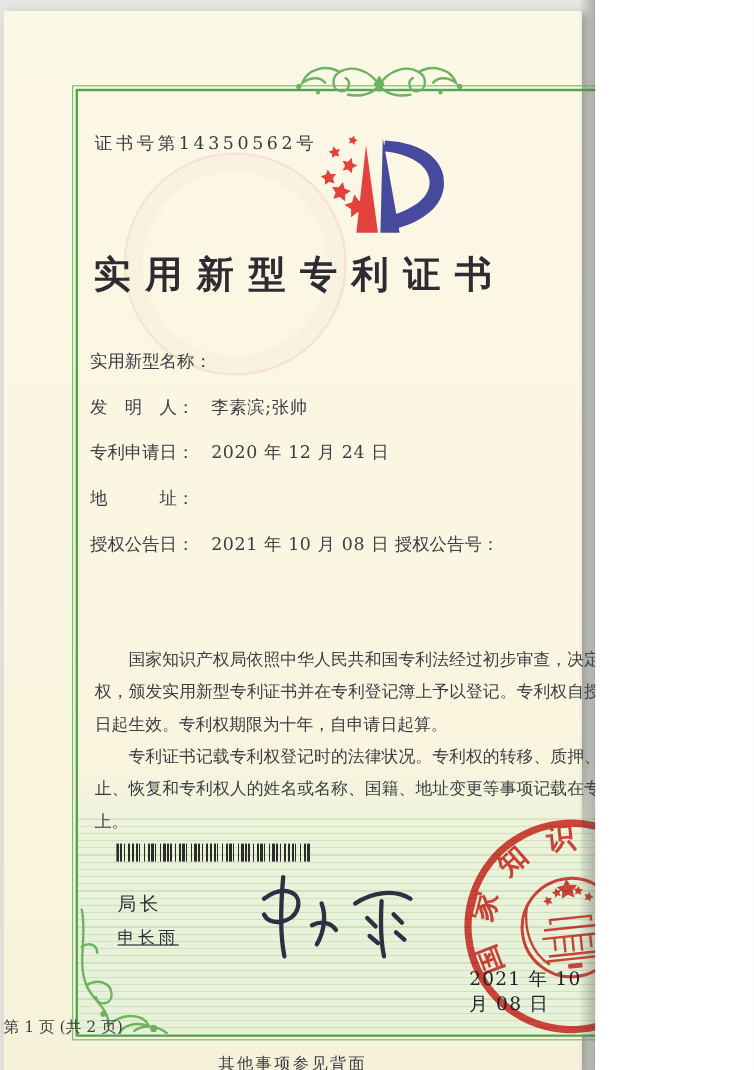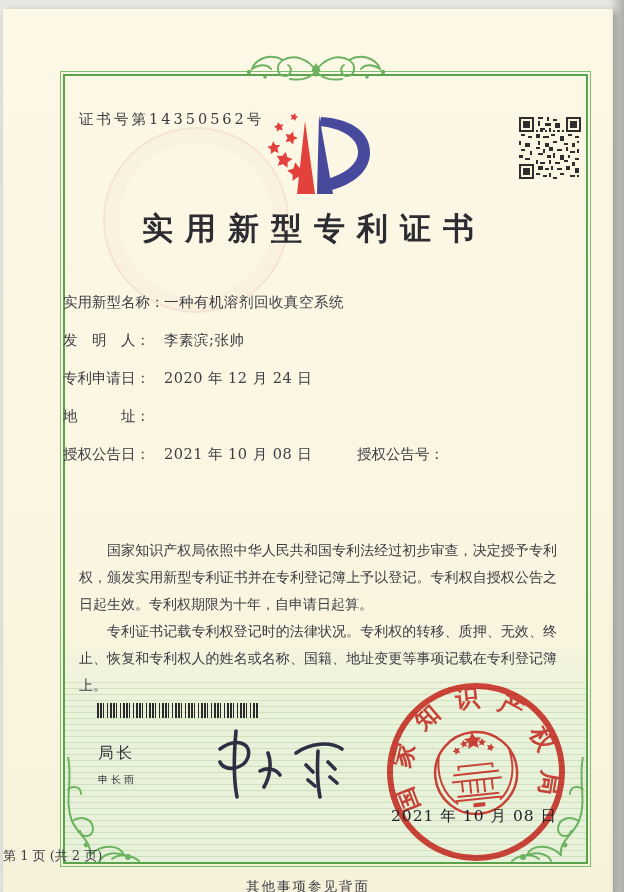--- a/index.html
+++ b/index.html
@@ -1,49 +1,49 @@
 <!DOCTYPE html>
 <html><head>
 <meta charset="utf-8">
 <style>
   html,body{margin:0;padding:0;}
-  .stage{position:relative;width:604px;height:892px;background:#e6e6e2;overflow:hidden;
-         font-family:"DejaVu Serif","Liberation Serif",serif;padding-left:20px;}
+  .stage{position:relative;width:496px;height:892px;background:#e6e6e2;overflow:hidden;
+         font-family:"DejaVu Serif","Liberation Serif",serif;}
   .scan-shadow{position:absolute;top:0;right:0;width:14px;height:892px;
          background:linear-gradient(90deg,rgba(0,0,0,0) 0%,rgba(70,70,64,0.35) 100%);z-index:9;}
   .paper{position:absolute;left:3px;top:9px;right:11px;bottom:0;
          background:linear-gradient(180deg,#fcf8e6 0%,#fbf6e1 55%,#f6f2da 100%);
          box-shadow:3px 3px 7px rgba(50,50,45,0.4);}
   .frame{position:absolute;left:57px;top:62px;width:531px;height:796px;
          border:1px solid #7cbd70;padding:2px;box-sizing:border-box;}
   .frame-inner{position:relative;width:100%;height:100%;border:2px solid #57a34e;box-sizing:border-box;overflow:hidden;}
   .green-zone{position:absolute;left:0;right:0;bottom:0;height:228px;
          background:linear-gradient(180deg,rgba(232,242,218,0) 0px,rgba(232,242,218,0.85) 70px,#e8f2da 120px);}
   .green-zone::before{content:"";position:absolute;left:0;right:0;top:48px;bottom:0;
          background:repeating-linear-gradient(180deg,rgba(140,182,112,0.28) 0 1px,rgba(0,0,0,0) 1px 6px);}
   .watermark{position:absolute;left:100px;top:118px;width:182px;height:182px;border-radius:50%;
          border:2px solid rgba(222,160,150,0.22);box-shadow:inset 0 0 0 14px rgba(222,160,150,0.06);}
   .ornament{position:absolute;z-index:3;}
   .certno{position:absolute;left:76px;top:101px;font-size:14.5px;letter-spacing:3px;color:#3a3a40;z-index:4;}
   .logo{position:absolute;left:263px;top:100px;width:112px;height:89px;z-index:4;}
   .qr{position:absolute;left:516px;top:108px;width:62px;height:62px;z-index:4;}
   .title{position:absolute;left:0;right:0;top:199px;text-align:center;font-size:31px;font-weight:bold;
          letter-spacing:12px;text-indent:12px;color:#2c2c32;z-index:4;}
-  .fields{position:absolute;left:60px;top:283px;width:486px;font-size:14.5px;color:#3c3c44;z-index:4;}
+  .fields{position:absolute;left:72px;top:283px;width:486px;font-size:14.5px;color:#3c3c44;z-index:4;}
   .frow{position:relative;height:20px;line-height:20px;margin-bottom:18px;white-space:nowrap;}
   .fvalue{position:absolute;left:101px;top:0;letter-spacing:0.5px;}
-  .flabel2{position:absolute;left:254px;top:0;margin-left:40px;}
+  .flabel2{position:absolute;left:254px;top:0;}
   .fvalue2{position:absolute;left:341px;top:0;letter-spacing:0.5px;}
   .paras{position:absolute;left:76px;top:528px;width:478px;z-index:4;}
   .paras p{margin:0;font-size:14px;line-height:27px;text-indent:2em;text-align:justify;color:#3c3c44;}
   .barcode{position:absolute;left:94px;top:694px;width:162px;height:15px;z-index:4;
          background:repeating-linear-gradient(90deg,#2b2b2b 0 2px,transparent 2px 3px,#2b2b2b 3px 5px,
          transparent 5px 6px,#2b2b2b 6px 7px,transparent 7px 10px,#2b2b2b 10px 11px,transparent 11px 13px);}
   .dirlabel{position:absolute;left:95px;top:734px;font-size:15.5px;letter-spacing:3px;color:#2e2e36;z-index:4;text-align:right;}
-  .dirname{position:absolute;left:95px;top:764px;font-size:10px;letter-spacing:3px;color:#2e2e36;z-index:4;}
+  .dirname{position:absolute;left:95px;top:764px;font-size:14px;letter-spacing:3px;color:#2e2e36;z-index:4;text-decoration:underline;}
   .sig{position:absolute;left:203px;top:716px;width:150px;height:80px;z-index:5;}
   .seal{position:absolute;left:378px;top:668px;width:190px;height:190px;z-index:5;
         mix-blend-mode:multiply;opacity:0.93;transform:rotate(-6deg);}
   .sealdate{position:absolute;left:388px;top:797px;font-size:15.5px;letter-spacing:1px;color:#1f1f28;z-index:6;}
   .pageinfo{position:absolute;left:0;right:0;top:838px;font-size:13px;color:#3c3c44;z-index:4;}
   .backnote{position:absolute;left:0;right:0;top:869px;text-align:center;font-size:13.5px;letter-spacing:2px;color:#3c3c44;z-index:4;}
 </style>
 </head>
 <body>
 
@@ -139,21 +139,20 @@
                  M9 23h2v2h-2z M12 24h2v1h-2z M15 23h1v2h-1z M18 24h2v1h-2z M22 23h2v2h-2z M26 24h2v2h-2z
                  M8 26h2v1h-2z M11 27h2v1h-2z M14 26h1v2h-1z M16 28h2v1h-2z M19 26h2v1h-2z M24 27h2v1h-2z M27 27h1v1h-1z"></path>
       </g>
     </svg>
 
     <div class="title">实用新型专利证书</div>
 
     <div class="fields">
       <div class="frow">
         <span class="flabel">实用新型名称：</span>
-        <span class="fvalue">一种有机溶剂回收真空系统</span>
       </div>
       <div class="frow">
         <span class="flabel">发　明　人：</span>
         <span class="fvalue">李素滨;张帅</span>
       </div>
       <div class="frow">
         <span class="flabel">专利申请日：</span>
         <span class="fvalue">2020 年 12 月 24 日</span>
       </div>
       <div class="frow">

